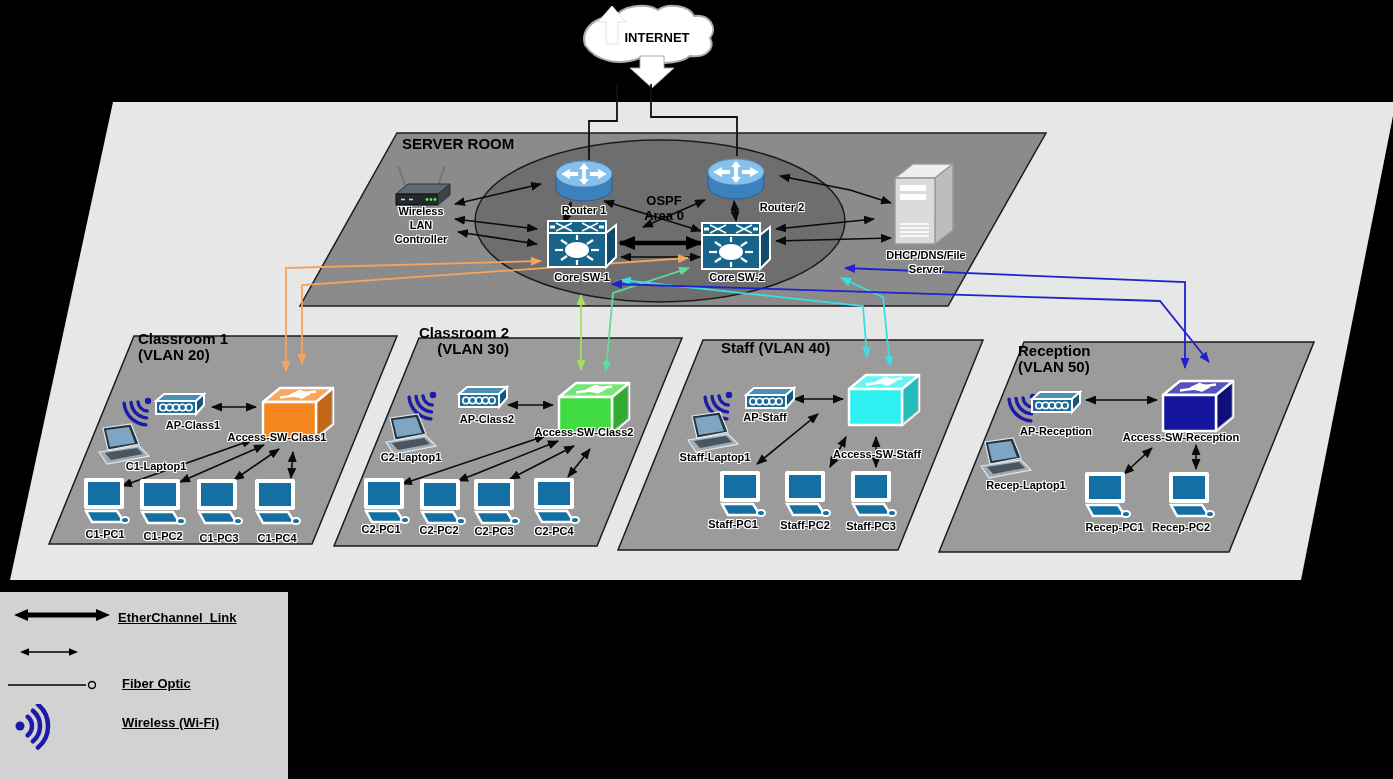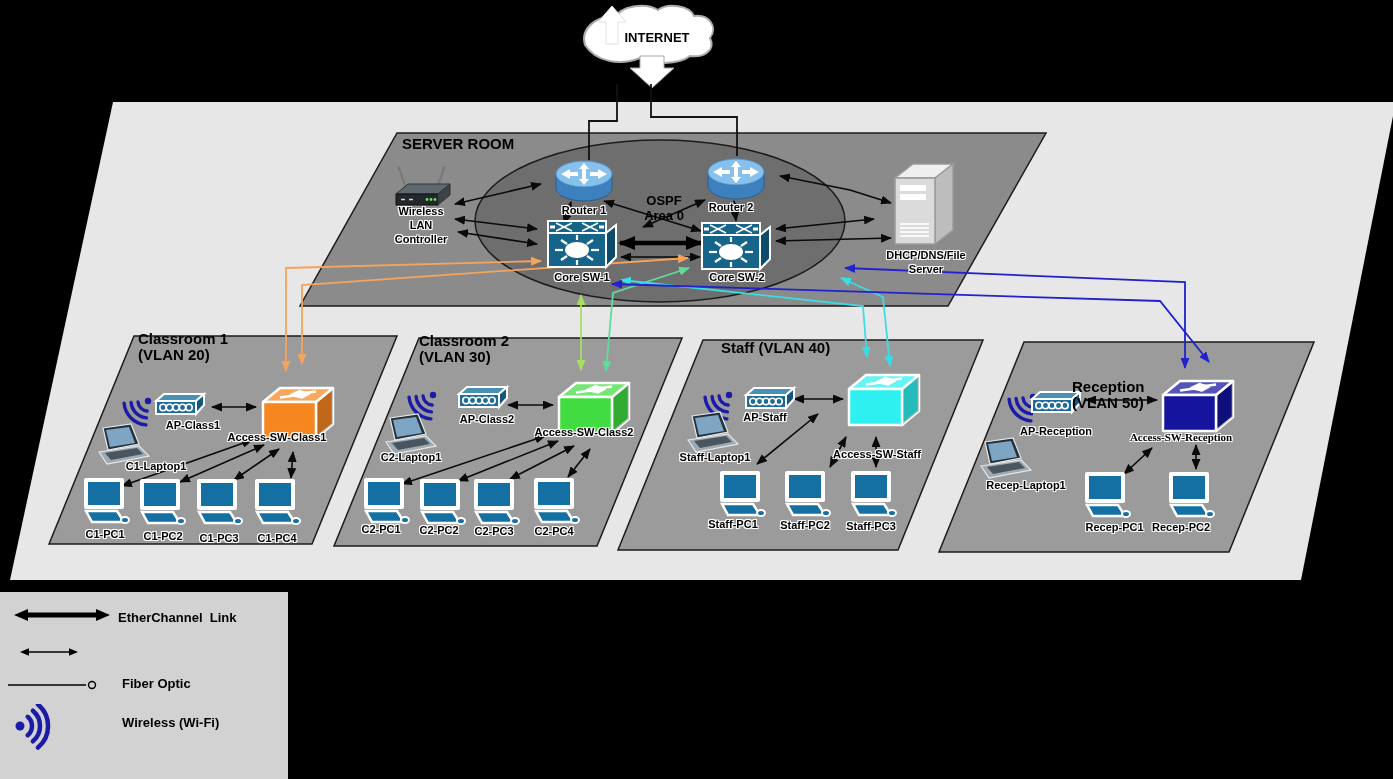--- a/index.html
+++ b/index.html
@@ -5,21 +5,21 @@
   html,body{margin:0;padding:0;background:#000;}
   .stage{position:relative;width:1393px;height:779px;background:#000;overflow:hidden;
          font-family:"Liberation Sans",sans-serif;}
   .stage svg{position:absolute;left:0;top:0;}
   .lb{position:absolute;transform:translateX(-50%);font-weight:bold;font-size:11px;color:#000;
       white-space:nowrap;text-align:center;line-height:14px;
       text-shadow:-1px -1px 0 #fff,1px -1px 0 #fff,-1px 1px 0 #fff,1px 1px 0 #fff,0 0 2px #fff;}
   .tl{position:absolute;font-weight:bold;font-size:15px;color:#000;line-height:16px;white-space:nowrap;}
   .big{font-size:13px;}
   .legend{position:absolute;left:0;top:592px;width:288px;height:187px;background:#D2D2D2;}
-  .lg-label{position:absolute;font-weight:bold;font-size:13px;color:#000;line-height:16px;white-space:pre;}
+  .lg-label{position:absolute;font-weight:bold;font-size:13px;color:#000;line-height:16px;white-space:pre;text-decoration:underline;}
   .lg-ic{position:absolute;}
 </style>
 </head>
 <body>
 
 <div class="stage">
 <svg width="1393" height="779" viewBox="0 0 1393 779">
   <defs>
     <marker id="mb" markerUnits="userSpaceOnUse" markerWidth="11" markerHeight="9" refX="10" refY="4.5" orient="auto-start-reverse">
           <path d="M0,0L11,4.5L0,9Z" fill="#0a0a0a"></path>
@@ -266,42 +266,42 @@
 
 <div class="lb big" style="left:649px;top:31px;text-shadow:none;margin-left:8px;">INTERNET</div>
 <div class="tl" style="left:402px;top:136px;">SERVER ROOM</div>
 
 <div class="lb" style="left:421px;top:204px;">
   <div>Wireless</div>
   <div>LAN</div>
   <div>Controller</div>
 </div>
 <div class="lb" style="left:584px;top:203px;">Router 1</div>
-<div class="lb" style="left:731px;top:200px;">Router 2</div>
+<div class="lb" style="left:782px;top:200px;">Router 2</div>
 <div class="lb big" style="left:664px;top:193px;text-shadow:none;line-height:15px;">
   <div>OSPF</div>
   <div>Area 0</div>
 </div>
 <div class="lb" style="left:582px;top:270px;">Core SW-1</div>
 <div class="lb" style="left:737px;top:270px;">Core SW-2</div>
 <div class="lb" style="left:926px;top:248px;">
   <div>DHCP/DNS/File</div>
   <div>Server</div>
 </div>
 
 <div class="tl" style="left:138px;top:331px;">
   <div>Classroom 1</div>
   <div>(VLAN 20)</div>
 </div>
-<div class="tl" style="left:419px;top:333px;">
+<div class="tl" style="left:419px;top:325px;text-align:right;">
   <div>Classroom 2</div>
   <div>(VLAN 30)</div>
 </div>
 <div class="tl" style="left:721px;top:340px;">Staff (VLAN 40)</div>
-<div class="tl" style="left:1072px;top:343px;margin-top:36px;">
+<div class="tl" style="left:1018px;top:343px;">
   <div>Reception</div>
   <div>(VLAN 50)</div>
 </div>
 
 <div class="lb" style="left:193px;top:418px;">AP-Class1</div>
 <div class="lb" style="left:277px;top:430px;">Access-SW-Class1</div>
 <div class="lb" style="left:120px;top:459px;margin-left:36px;">C1-Laptop1</div>
 <div class="lb" style="left:105px;top:527px;">C1-PC1</div>
 <div class="lb" style="left:163px;top:529px;">C1-PC2</div>
 <div class="lb" style="left:219px;top:531px;">C1-PC3</div>
@@ -316,21 +316,21 @@
 <div class="lb" style="left:554px;top:524px;">C2-PC4</div>
 
 <div class="lb" style="left:765px;top:410px;">AP-Staff</div>
 <div class="lb" style="left:877px;top:423px;margin-top:24px;">Access-SW-Staff</div>
 <div class="lb" style="left:715px;top:450px;">Staff-Laptop1</div>
 <div class="lb" style="left:733px;top:517px;">Staff-PC1</div>
 <div class="lb" style="left:805px;top:518px;">Staff-PC2</div>
 <div class="lb" style="left:871px;top:519px;">Staff-PC3</div>
 
 <div class="lb" style="left:1056px;top:424px;">AP-Reception</div>
-<div class="lb" style="left:1181px;top:430px;font-family:Liberation Serif, serif;">Access-SW-Reception</div>
+<div class="lb" style="left:1181px;top:430px;">Access-SW-Reception</div>
 <div class="lb" style="left:1026px;top:478px;">Recep-Laptop1</div>
 <div class="lb" style="left:1098px;top:520px;padding-left:33px;">Recep-PC1</div>
 <div class="lb" style="left:1181px;top:520px;">Recep-PC2</div>
 
 <div class="legend">
   <svg class="lg-ic" style="left:12px;top:16px;" width="102" height="14">
     <line x1="14" y1="7" x2="86" y2="7" stroke="#000" stroke-width="5"></line>
     <polygon points="2,7 16,1 16,13" fill="#000"></polygon>
         <polygon points="98,7 84,1 84,13" fill="#000"></polygon>
   </svg>

